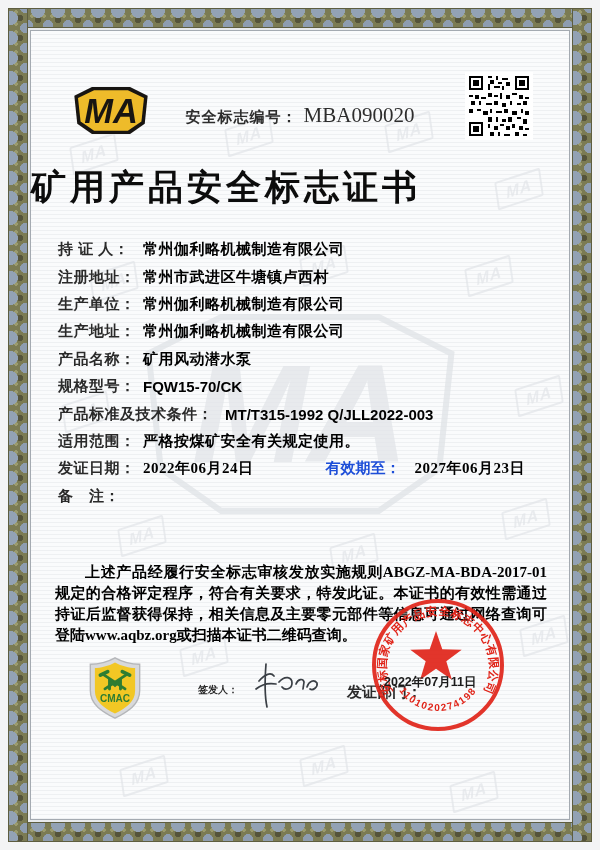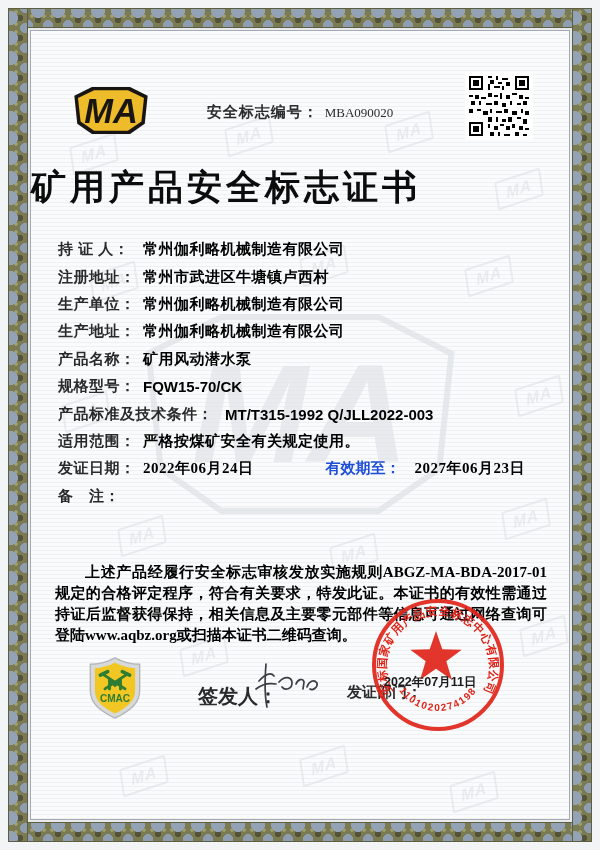--- a/index.html
+++ b/index.html
@@ -49,21 +49,21 @@
     color:#e1e4e8;font-weight:bold;font-style:italic;font-size:16px;
     display:flex;align-items:center;justify-content:center;
     letter-spacing:1px;opacity:.65;z-index:1;
   }
   .wm-center{position:absolute;left:118px;top:305px;z-index:1;opacity:.75;}
   
   .content{position:absolute;inset:31px;z-index:2;}
   .ma-logo{position:absolute;left:36px;top:53px;}
   .serial{position:absolute;left:0;top:72px;width:100%;text-align:center;font-size:15px;color:#2d2d2d;}
   .serial .lbl{font-weight:600;letter-spacing:1px;}
-  .serial .val{font-family:"Liberation Serif", serif;font-size:13px;margin-left:6px;margin-top:40px;}
+  .serial .val{font-family:"Liberation Serif", serif;font-size:21px;margin-left:6px;margin-top:40px;}
   .qr{position:absolute;right:36px;top:41px;background:#fff;padding:4px;}
   .title{
     position:absolute;left:0;top:133px;width:100%;text-align:left;
     font-family:"Liberation Serif", serif;font-weight:bold;color:#0c0c0c;
     font-size:35px;letter-spacing:4px;
   }
   .fields{position:absolute;left:27px;right:20px;top:205px;}
   .frow{height:27.4px;display:flex;align-items:center;font-size:15px;}
   .frow .flabel{width:85px;flex:0 0 85px;color:#2a2a2a;font-weight:600;letter-spacing:.5px;}
   .frow .flabel.wide{width:auto;flex:0 0 auto;margin-right:12px;}
@@ -72,21 +72,21 @@
     letter-spacing:.5px;
   }
   .fvalue.latin{font-family:"Liberation Sans", sans-serif;letter-spacing:0;}
   .expiry-label{margin-left:72px;margin-right:14px;color:#1d4ed8;font-weight:600;}
   .statement{
     position:absolute;left:24px;right:22px;top:531px;
     font-family:"Liberation Serif", serif;font-weight:bold;color:#000000;
     font-size:15px;line-height:21px;text-indent:2em;text-align:justify;
   }
   .cmac{position:absolute;left:56px;top:625px;}
-  .issuer-label{position:absolute;left:167px;top:652px;font-size:20px;font-weight:600;color:#2a2a2a;}
+  .issuer-label{position:absolute;left:167px;top:652px;font-size:10px;font-weight:600;color:#2a2a2a;}
   .signature{position:absolute;left:218px;top:626px;}
   .dept-label{position:absolute;left:300px;top:652px;font-size:15px;font-weight:600;color:#2a2a2a;margin-left:16px;}
   .seal{position:absolute;left:368px;top:595px;z-index:3;}
   .seal text{font-family:"Liberation Sans", sans-serif;}
   .seal .ring{fill:#e02419;font-size:11.5px;font-weight:bold;letter-spacing:.5px;}
   .seal .num{fill:#e02419;font-size:10px;font-weight:bold;letter-spacing:1.5px;}
   .seal .sdate{fill:#1b1b1b;font-size:12.5px;font-weight:bold;}
   svg{display:block;}
 </style>
 </head>

